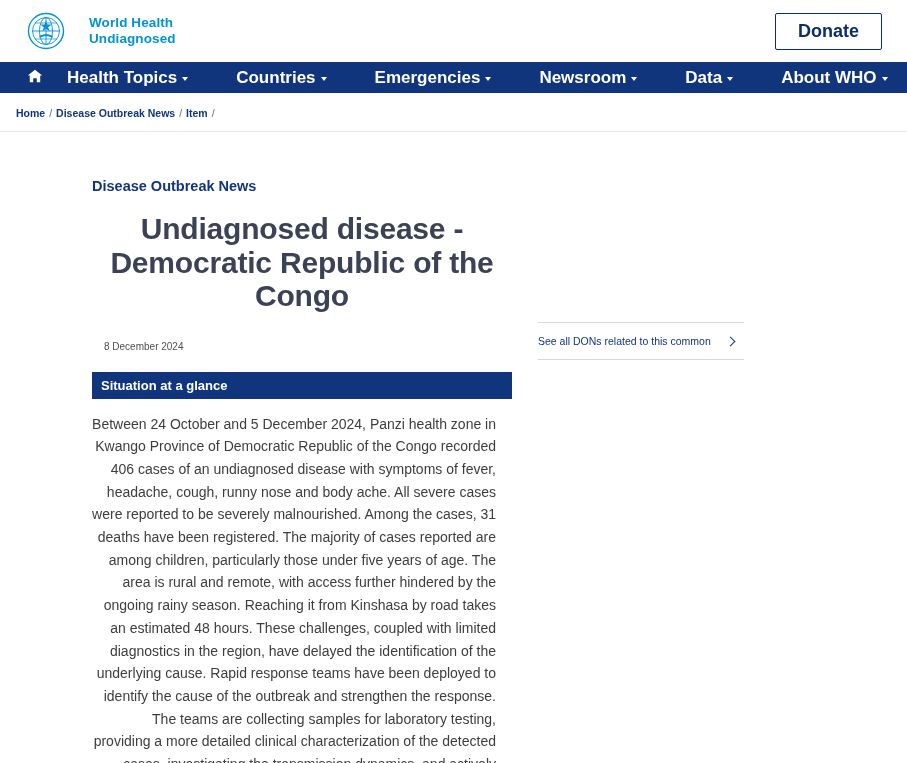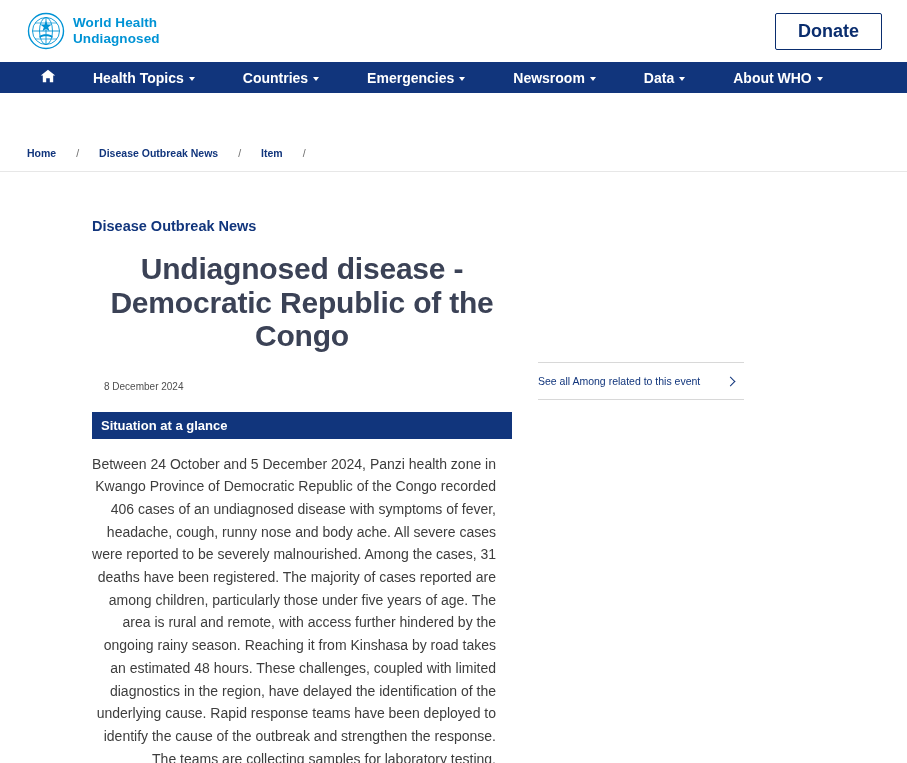--- a/index.html
+++ b/index.html
@@ -23,21 +23,21 @@
     height: 62px;
     background: #ffffff;
     display: flex;
     align-items: center;
     justify-content: space-between;
     padding: 0 25px 0 27px;
   }
   .brand {
     display: flex;
     align-items: center;
-    gap: 8px;
+    gap: 24px;
   }
   .who-logo {
     width: 38px;
     height: 38px;
     flex: 0 0 38px;
   }
   .brand-text {
     font-size: 13.5px;
     line-height: 1.18;
     font-weight: 700;
@@ -69,46 +69,45 @@
     align-items: center;
     justify-content: center;
     width: 42px;
     cursor: pointer;
   }
   .nav-item {
     display: flex;
     align-items: center;
     gap: 5px;
     color: #ffffff;
-    font-size: 14px;
+    font-size: 17px;
     font-weight: 700;
     padding: 0 24px;
     cursor: pointer;
     white-space: nowrap;
   }
   .caret {
     display: inline-block;
     width: 0; height: 0;
     border-left: 3.5px solid transparent;
     border-right: 3.5px solid transparent;
     border-top: 4px solid #ffffff;
     position: relative;
     top: 1px;
   }
 
   
   .breadcrumb {
     display: flex;
     align-items: center;
     flex-wrap: wrap;
-    gap: 20px;
-    padding: 14px 0 12px 27px;
+    gap: 4px;
+    padding: 14px 0 12px 16px;
     font-size: 10.5px;
     border-bottom: 1px solid #e7e7e7;
-    margin-top: 40px;
   }
   .crumb-link {
     color: #11357c;
     font-weight: 700;
     text-decoration: none;
     cursor: pointer;
   }
   .crumb-sep { color: #6b6b6b; }
   .crumb-current { color: #4d4d4d; }
 
@@ -268,19 +267,19 @@
 
       <div class="section-block">
         <div class="section-head">Undiagnosed of the situation</div>
         <p class="body">On 29 November 2024, the Ministry of Public Health of the Democratic Republic of the Congo reported to WHO an alert regarding increased deaths from an undiagnosed cause in Panzi health zone.</p>
 
       </div>
     </div>
 
     <div class="side-col">
       <div class="side-link">
-        <span class="side-link-label">See all Among related to this event</span>
+        <span class="side-link-label">See all DONs related to this common</span>
         <span class="chev"></span>
       </div>
     </div>
 
   </div>
 </div>
 
 </body></html>

